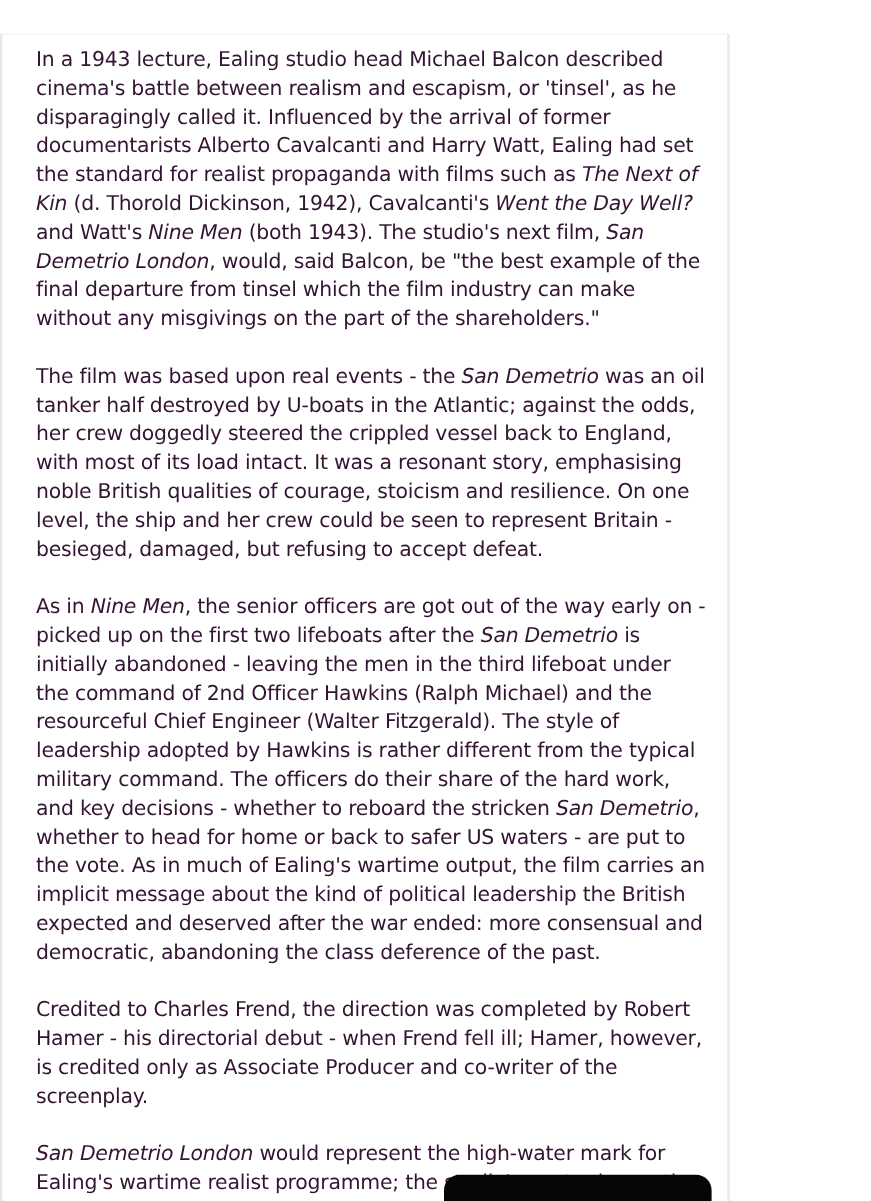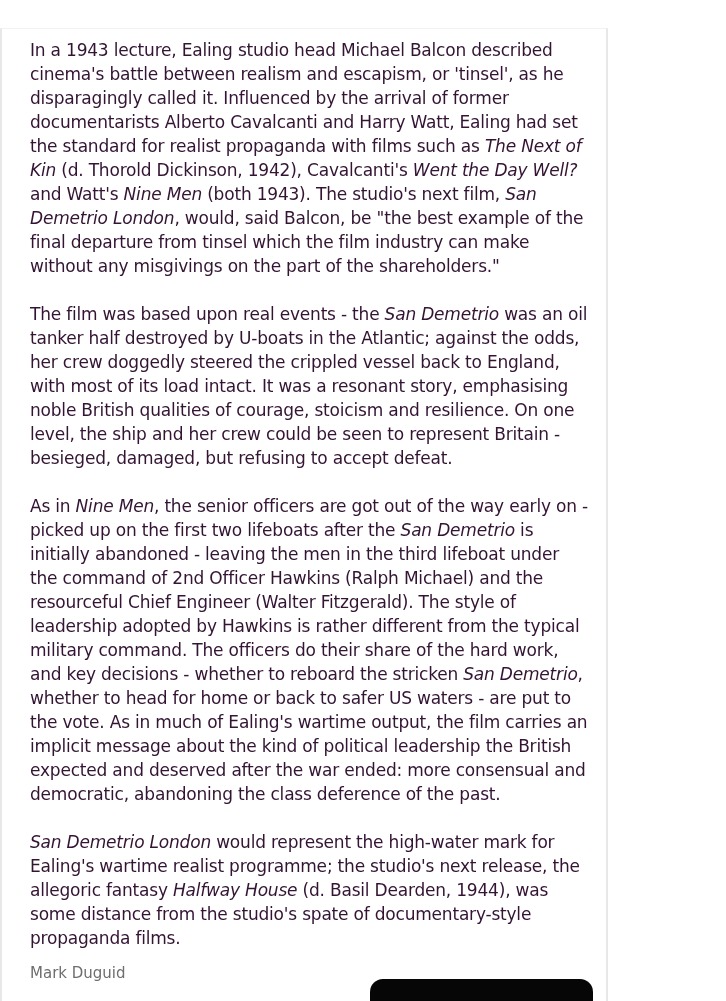--- a/index.html
+++ b/index.html
@@ -67,20 +67,21 @@
 </style>
 </head>
 <body>
 
 <div class="page">
   <div class="content">
     <div>
         <p class="para">In a 1943 lecture, Ealing studio head Michael Balcon described cinema's battle between realism and escapism, or 'tinsel', as he disparagingly called it. Influenced by the arrival of former documentarists Alberto Cavalcanti and Harry Watt, Ealing had set the standard for realist propaganda with films such as <em>The Next of Kin</em> (d. Thorold Dickinson, 1942), Cavalcanti's <em>Went the Day Well?</em> and Watt's <em>Nine Men</em> (both 1943). The studio's next film, <em>San Demetrio London</em>, would, said Balcon, be "the best example of the final departure from tinsel which the film industry can make without any misgivings on the part of the shareholders."</p>
         <p class="para">The film was based upon real events - the <em>San Demetrio</em> was an oil tanker half destroyed by U-boats in the Atlantic; against the odds, her crew doggedly steered the crippled vessel back to England, with most of its load intact. It was a resonant story, emphasising noble British qualities of courage, stoicism and resilience. On one level, the ship and her crew could be seen to represent Britain - besieged, damaged, but refusing to accept defeat.</p>
         <p class="para">As in <em>Nine Men</em>, the senior officers are got out of the way early on - picked up on the first two lifeboats after the <em>San Demetrio</em> is initially abandoned - leaving the men in the third lifeboat under the command of 2nd Officer Hawkins (Ralph Michael) and the resourceful Chief Engineer (Walter Fitzgerald). The style of leadership adopted by Hawkins is rather different from the typical military command. The officers do their share of the hard work, and key decisions - whether to reboard the stricken <em>San Demetrio</em>, whether to head for home or back to safer US waters - are put to the vote. As in much of Ealing's wartime output, the film carries an implicit message about the kind of political leadership the British expected and deserved after the war ended: more consensual and democratic, abandoning the class deference of the past.</p>
+        <p class="para">Credited to Charles Frend, the direction was completed by Robert Hamer - his directorial debut - when Frend fell ill; Hamer, however, is credited only as Associate Producer and co-writer of the screenplay.</p>
         <p class="para"><em>San Demetrio London</em> would represent the high-water mark for Ealing's wartime realist programme; the studio's next release, the allegoric fantasy <em>Halfway House</em> (d. Basil Dearden, 1944), was some distance from the studio's spate of documentary-style propaganda films.</p>
       </div>
     <p class="byline">Mark Duguid</p>
   </div>
   <div class="copyright-badge">
     <span>© Copyright Nick Hanham</span>
   </div>
   <div class="bottom-rule"></div>
 </div>
 

